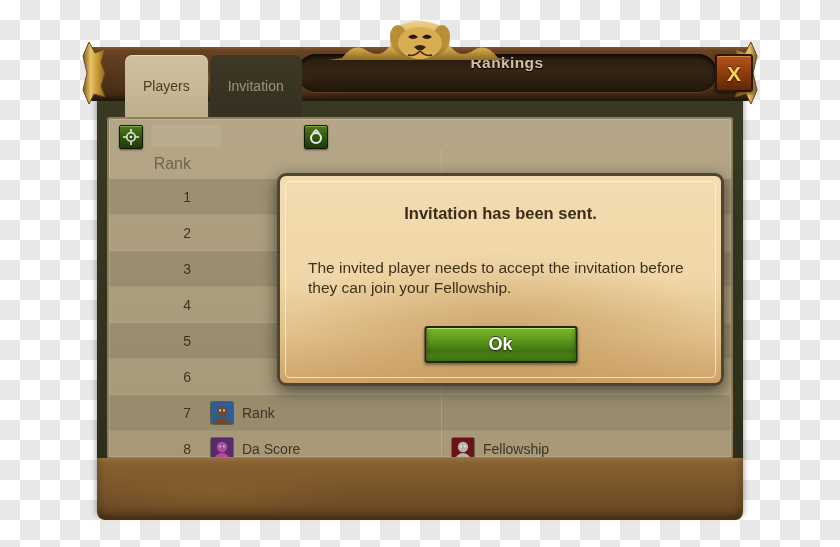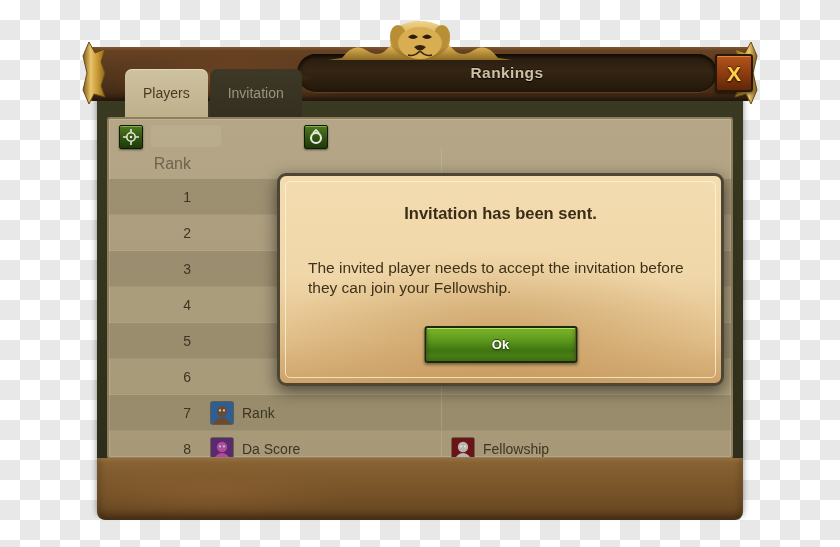--- a/index.html
+++ b/index.html
@@ -34,21 +34,21 @@
   .titlebar:after{
     content:"";position:absolute;left:8%;top:45%;width:26%;height:26%;
     background:radial-gradient(ellipse at center, rgba(150,95,50,.55), rgba(150,95,50,0) 72%);
     border-radius:50%;
   }
   .title-inset{
     position:absolute;left:208px;top:7px;width:420px;height:38px;
     border-radius:19px;
     background:linear-gradient(180deg,#2a1d0f 0%,#342514 45%,#241809 100%);
     box-shadow:inset 0 2px 5px rgba(0,0,0,.85), 0 1px 0 rgba(190,150,95,.18);
-    display:flex;align-items:center;justify-content:center;
+    display:flex;justify-content:center;
   }
   .title-text{
     color:#cfc0a4;font-size:15.5px;font-weight:bold;
     letter-spacing:.4px;
     text-shadow:0 -1px 0 #1a1209, 0 1px 1px #000;
   }
 
   
   .corner{position:absolute;width:34px;height:66px;}
   .corner svg{display:block;}
@@ -62,21 +62,21 @@
   .bodypanel{
     position:absolute;left:22px;top:67px;width:646px;height:425px;
     background:linear-gradient(180deg,#3a3a22 0%,#33331d 60%,#2b2b18 100%);
     border-radius:3px;
     box-shadow:0 3px 6px rgba(0,0,0,.45);
   }
 
   
   .tabs{position:absolute;left:28px;top:-0px;height:30px;display:flex;align-items:flex-end;z-index:5;}
   .tab{
-    height:28px;padding:10px 18px;display:flex;align-items:center;justify-content:center;
+    height:28px;padding:17px 18px;display:flex;align-items:center;justify-content:center;
     border-radius:7px 7px 0 0;font-size:14px;margin-right:2px;
     cursor:pointer;
   }
   .tab.active{
     background:linear-gradient(180deg,#cfc2a0 0%,#bfb08c 100%);
     color:#4a3a20;
     box-shadow:inset 0 1px 0 rgba(255,255,255,.35);
   }
   .tab.inactive{
     background:linear-gradient(180deg,#3e3826 0%,#342f1f 100%);
@@ -180,21 +180,21 @@
   }
   .okbtn{
     position:absolute;left:50%;transform:translateX(-50%);bottom:20px;
     width:149px;height:33px;border:2px solid #1c2a0c;border-radius:3px;
     background:
       linear-gradient(180deg,#7fb52b 0%,#5f9b1d 35%,#3f7410 70%,#55901a 100%);
     box-shadow:inset 0 1px 0 rgba(210,255,140,.65), inset 0 -2px 5px rgba(0,0,0,.35), 0 2px 3px rgba(0,0,0,.4);
     display:flex;align-items:center;justify-content:center;cursor:pointer;
   }
   .okbtn span{
-    color:#ffffff;font-size:13px;font-weight:bold;
+    color:#ffffff;font-size:18px;font-weight:bold;
     text-shadow:0 -1px 0 #2c4a0c, 0 1px 2px rgba(0,0,0,.7);
   }
 
   
   .closebtn{
     position:absolute;right:12px;top:34px;width:34px;height:34px;
     border:2px solid #2a1708;border-radius:3px;
     background:linear-gradient(180deg,#b4541a 0%,#8d3d10 50%,#5e2708 100%);
     box-shadow:inset 0 1px 0 rgba(255,190,120,.5), 0 2px 3px rgba(0,0,0,.5);
     display:flex;align-items:center;justify-content:center;cursor:pointer;z-index:30;

